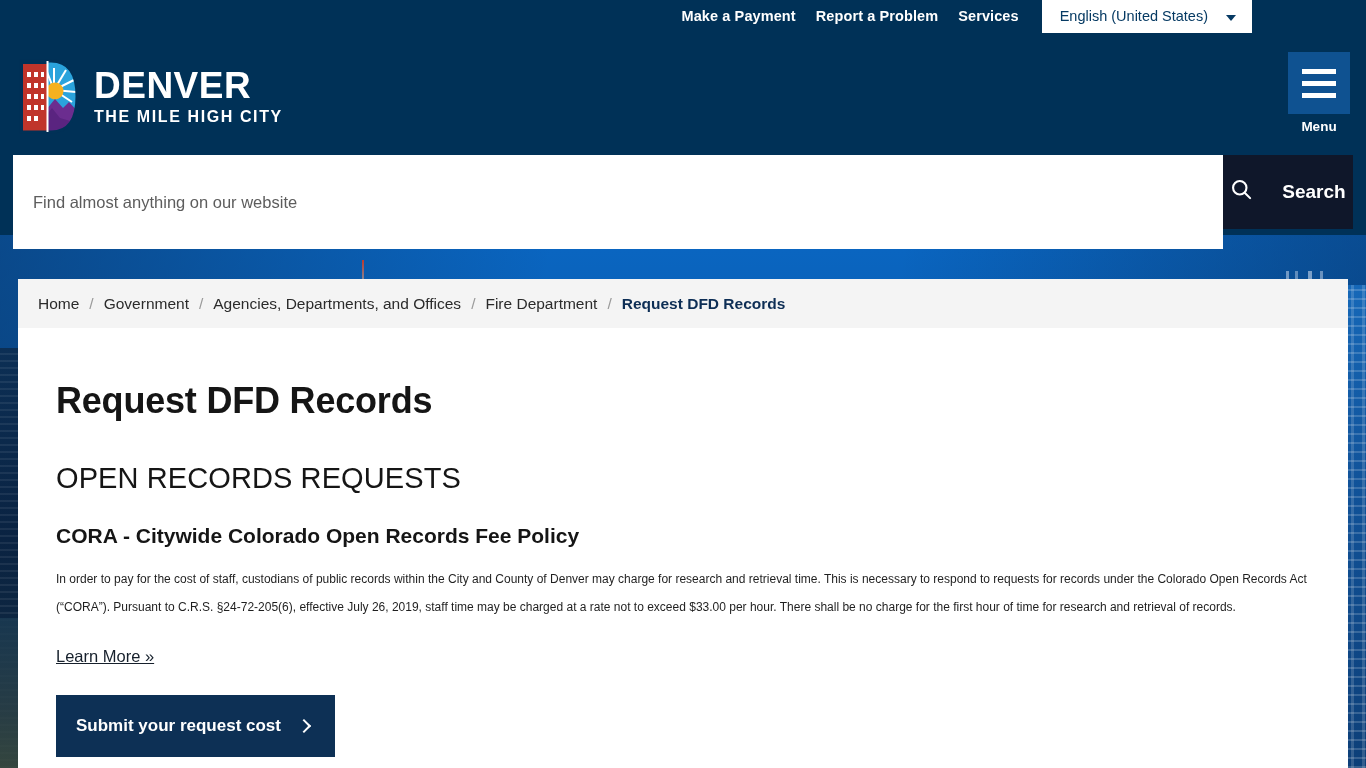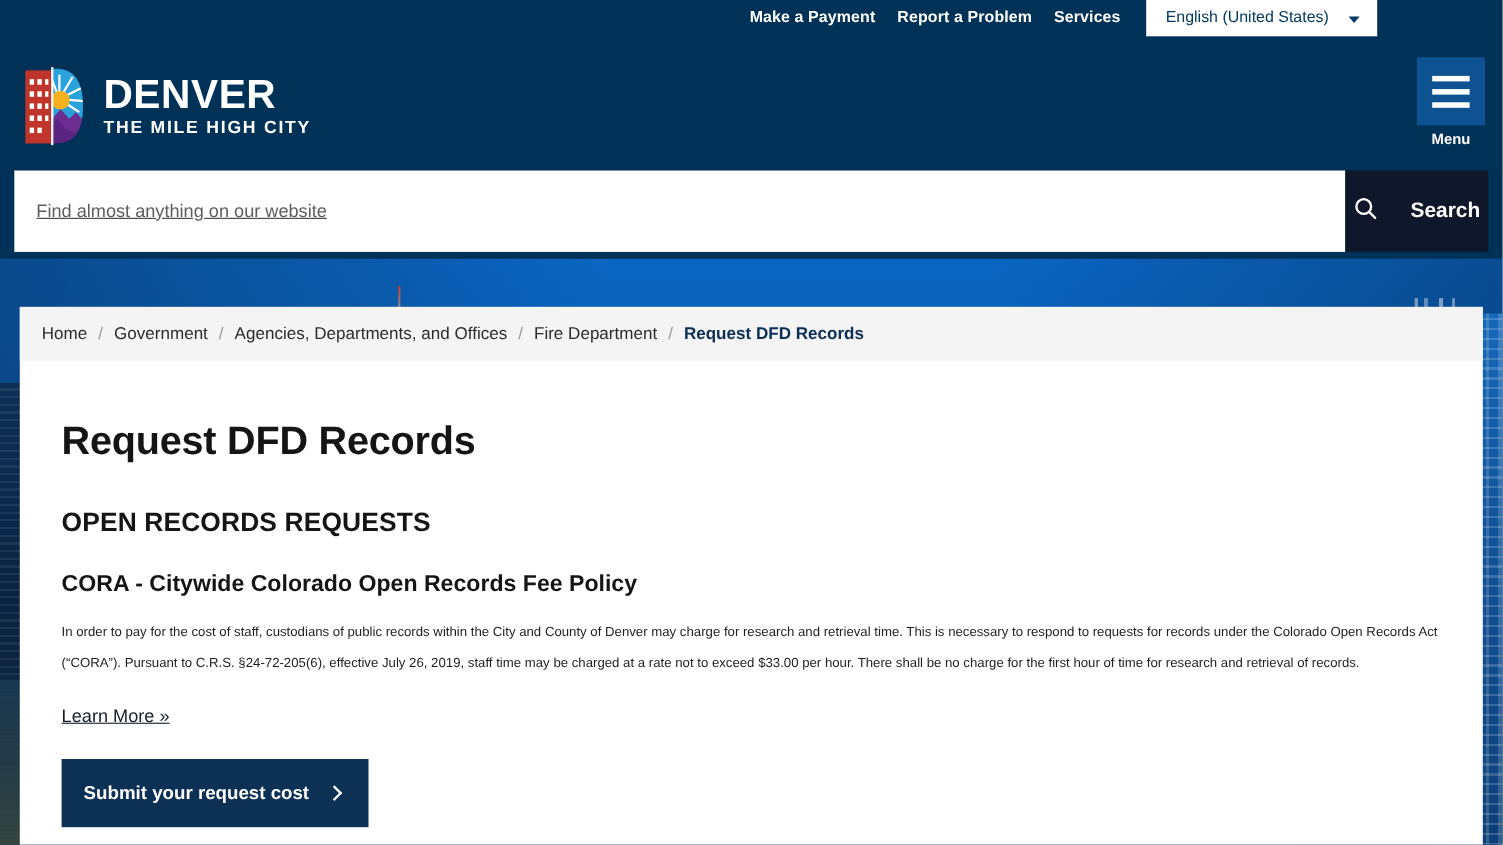--- a/index.html
+++ b/index.html
@@ -126,22 +126,21 @@
   }
   .search-field {
     flex: 1;
     background: #ffffff;
     border: none;
     outline: none;
     font-family: "Liberation Sans", sans-serif;
     font-size: 16.5px;
     color: #3c3c3c;
     padding: 0 20px;
-    height: 74px;
-    text-decoration: underline;
+    height: 94px;
   }
   .search-field::placeholder { color: #5d5d5d; }
   .search-btn {
     width: 130px;
     height: 74px;
     background: #0f172a;
     border: none;
     color: #ffffff;
     font-family: "Liberation Sans", sans-serif;
     font-size: 19px;
@@ -250,22 +249,22 @@
   .body-area { padding: 0 38px; }
 
   .page-title {
     font-size: 36px;
     font-weight: bold;
     color: #151515;
     letter-spacing: -.2px;
     margin-top: 52px;
   }
   .h2 {
-    font-size: 24px;
-    font-weight: bold;
+    font-size: 29px;
+    font-weight: normal;
     color: #151515;
     margin-top: 40px;
     letter-spacing: .1px;
   }
   .h3 {
     font-size: 21px;
     font-weight: bold;
     color: #151515;
     margin-top: 29px;
   }

